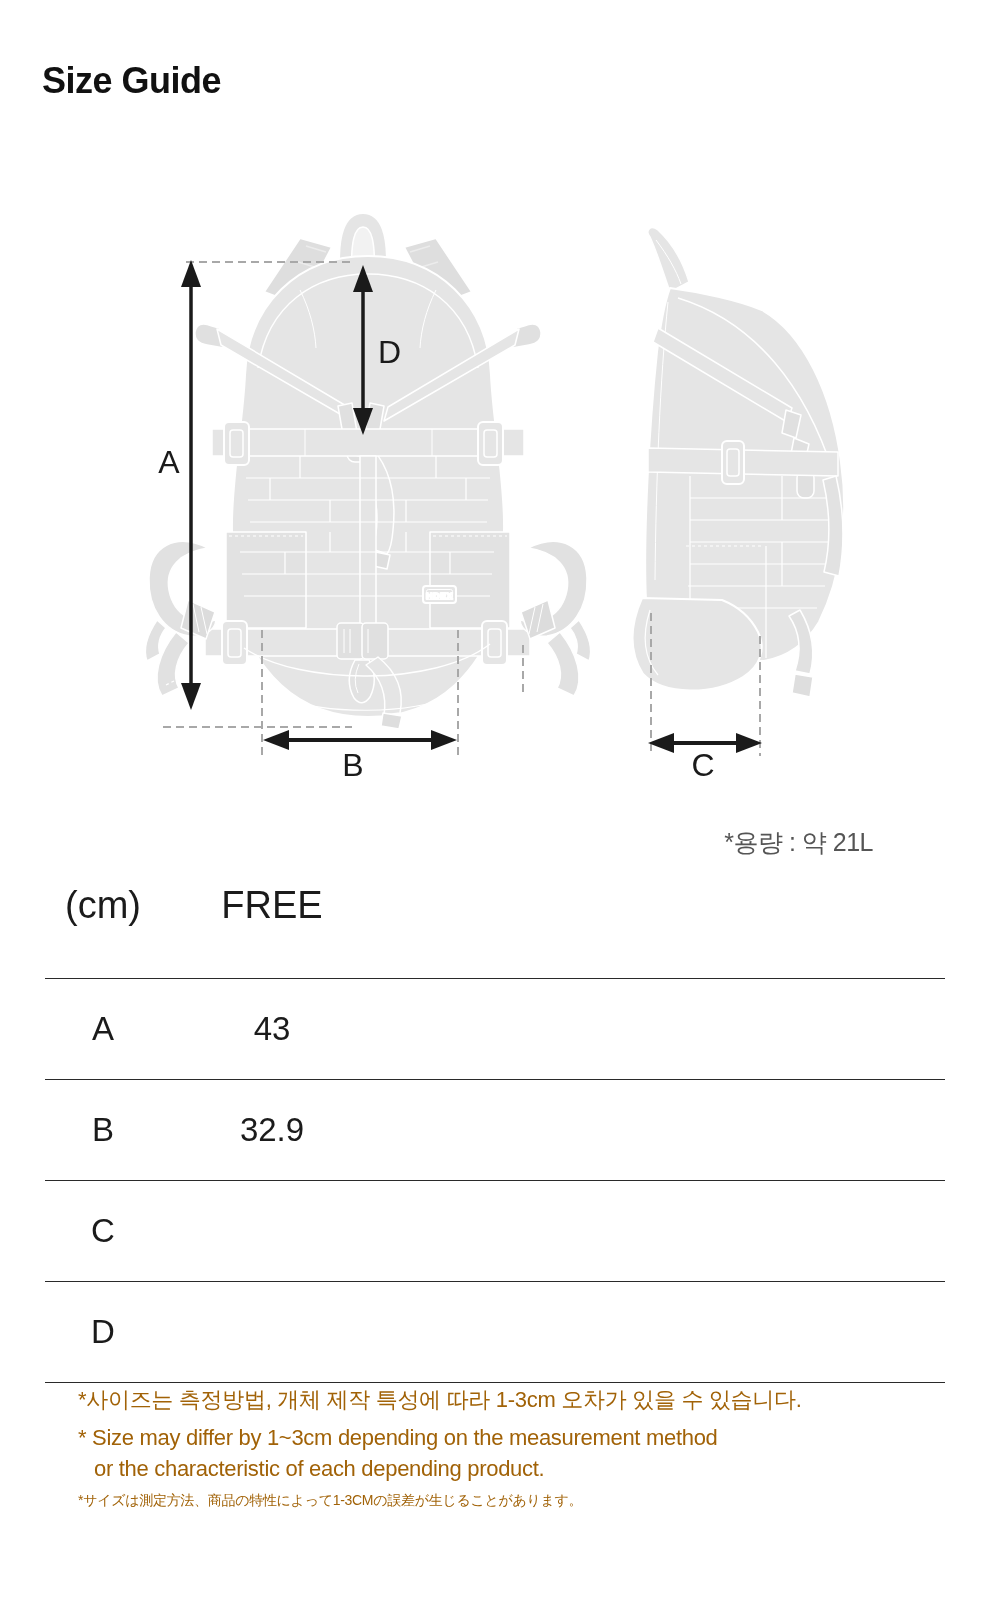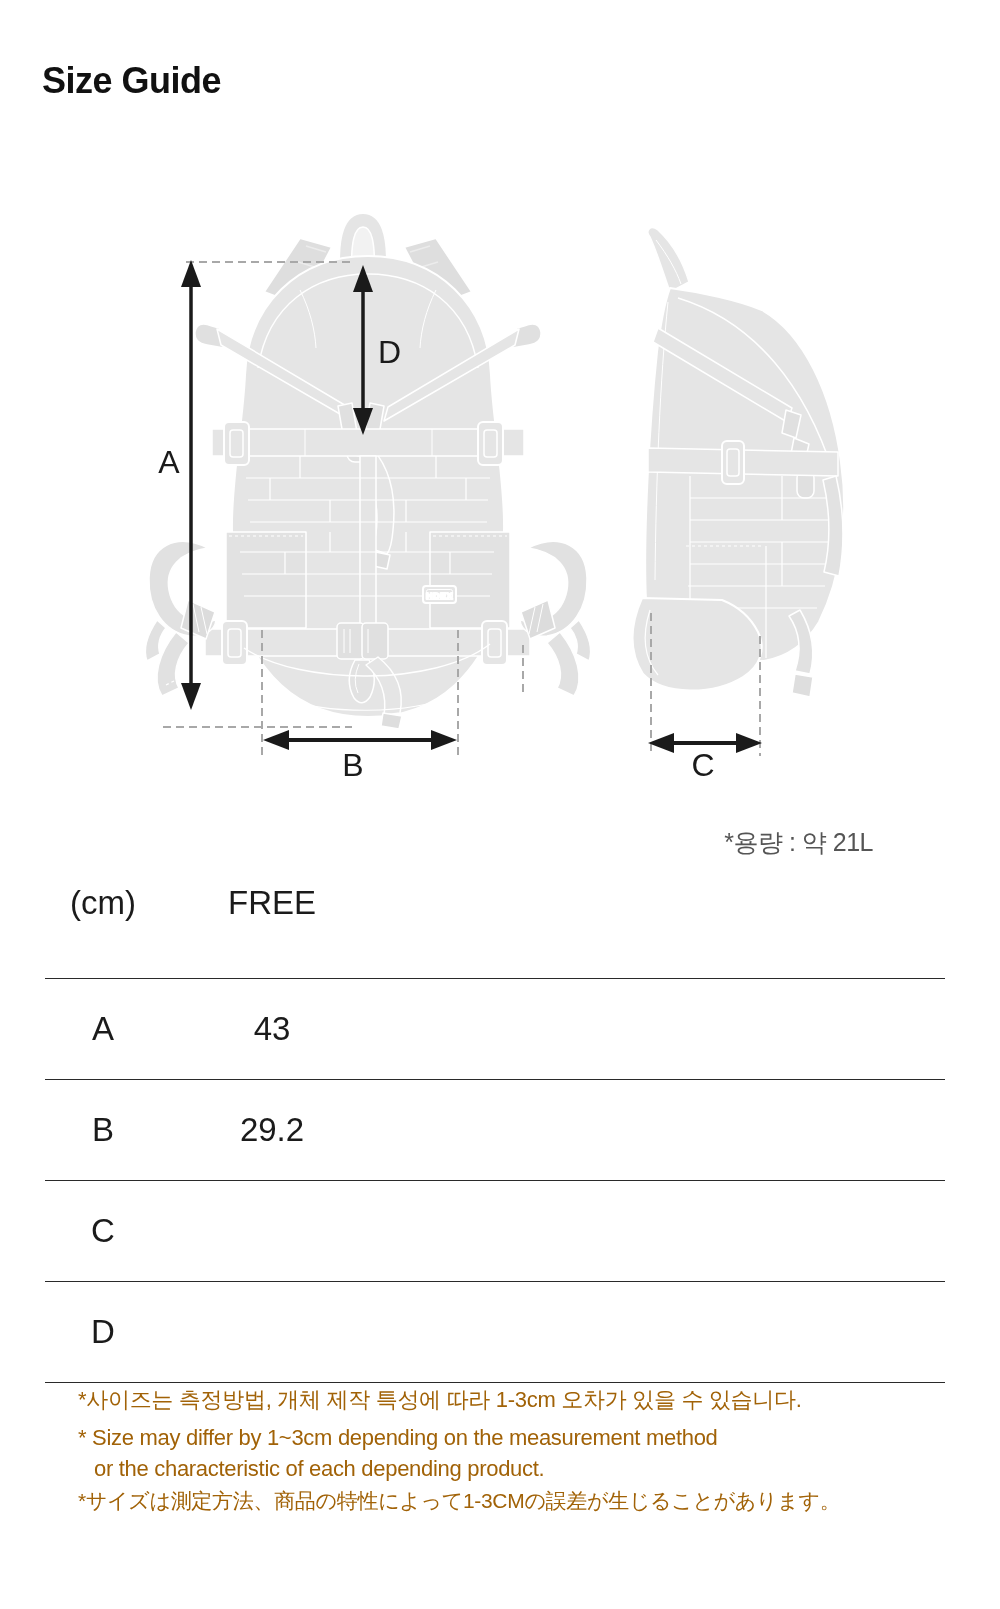--- a/index.html
+++ b/index.html
@@ -16,35 +16,35 @@
     position:absolute;top:826px;right:127px;
     font-size:25px;color:#555;letter-spacing:-0.5px;
   }
   .size-table{
     position:absolute;left:45px;top:860px;width:900px;
   }
   .st-header{
     display:grid;grid-template-columns:116px 222px 1fr;
     height:118px;box-sizing:border-box;padding-top:24px;
   }
-  .st-header span{display:block;text-align:center;font-size:33px;color:#1b1b1b;}
+  .st-header span{display:block;text-align:center;font-size:38px;color:#1b1b1b;}
   .st-row{
     display:grid;grid-template-columns:116px 222px 1fr;
     height:100px;align-items:center;border-top:1px solid #2a2a2a;
   }
   .st-row:last-child{border-bottom:1px solid #2a2a2a;}
   .st-row span{display:block;text-align:center;font-size:33px;color:#1b1b1b;}
   .footnotes{
     position:absolute;left:78px;top:1384px;right:40px;
     font-size:22px;color:#a16207;letter-spacing:-0.3px;
   }
   .footnotes p{margin:0;line-height:31px;}
   .fn-kr{margin-bottom:7px !important;}
   .fn-en2{padding-left:16px;}
-  .fn-jp{margin-top:1px !important;font-size:21px;}
+  .fn-jp{margin-top:1px !important;font-size:14px;}
   svg text.dim-label{font-family:"Liberation Sans",sans-serif;font-size:32px;fill:#1a1a1a;}
   svg text.brand{font-family:"Liberation Sans",sans-serif;font-size:9px;font-weight:700;fill:#ffffff;letter-spacing:0.5px;}
 </style>
 </head>
 <body>
 
 <h1 class="page-title">Size Guide</h1>
 
 <svg class="diagram-svg" width="1000" height="630" viewBox="0 0 1000 630">
 
@@ -254,21 +254,21 @@
     <span>FREE</span>
     <span></span>
   </div>
   <div class="st-row">
     <span>A</span>
     <span>43</span>
     <span></span>
   </div>
   <div class="st-row">
     <span>B</span>
-    <span>29.2</span>
+    <span>32.9</span>
     <span></span>
   </div>
   <div class="st-row">
     <span>C</span>
     <span></span>
   </div>
   <div class="st-row">
     <span>D</span>
     <span></span>
   </div>

